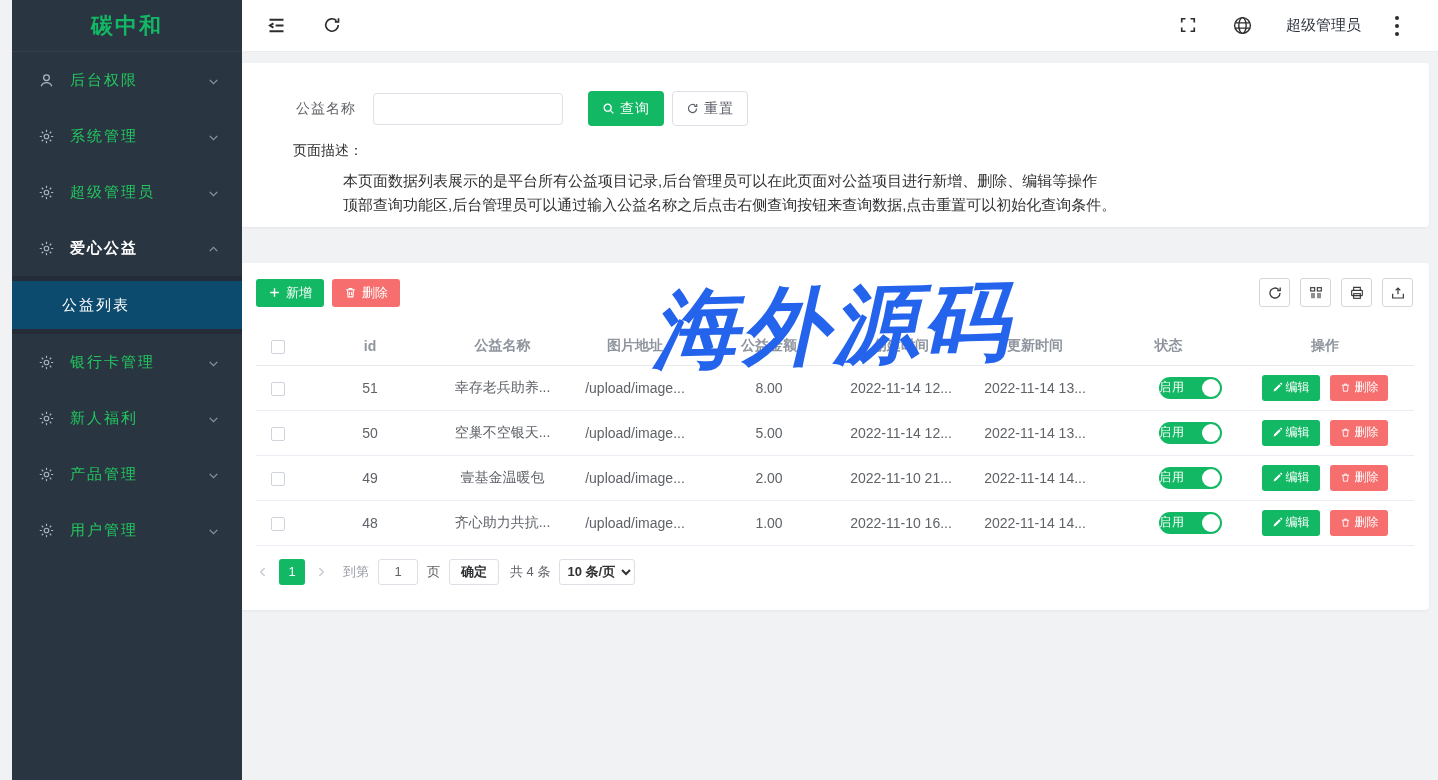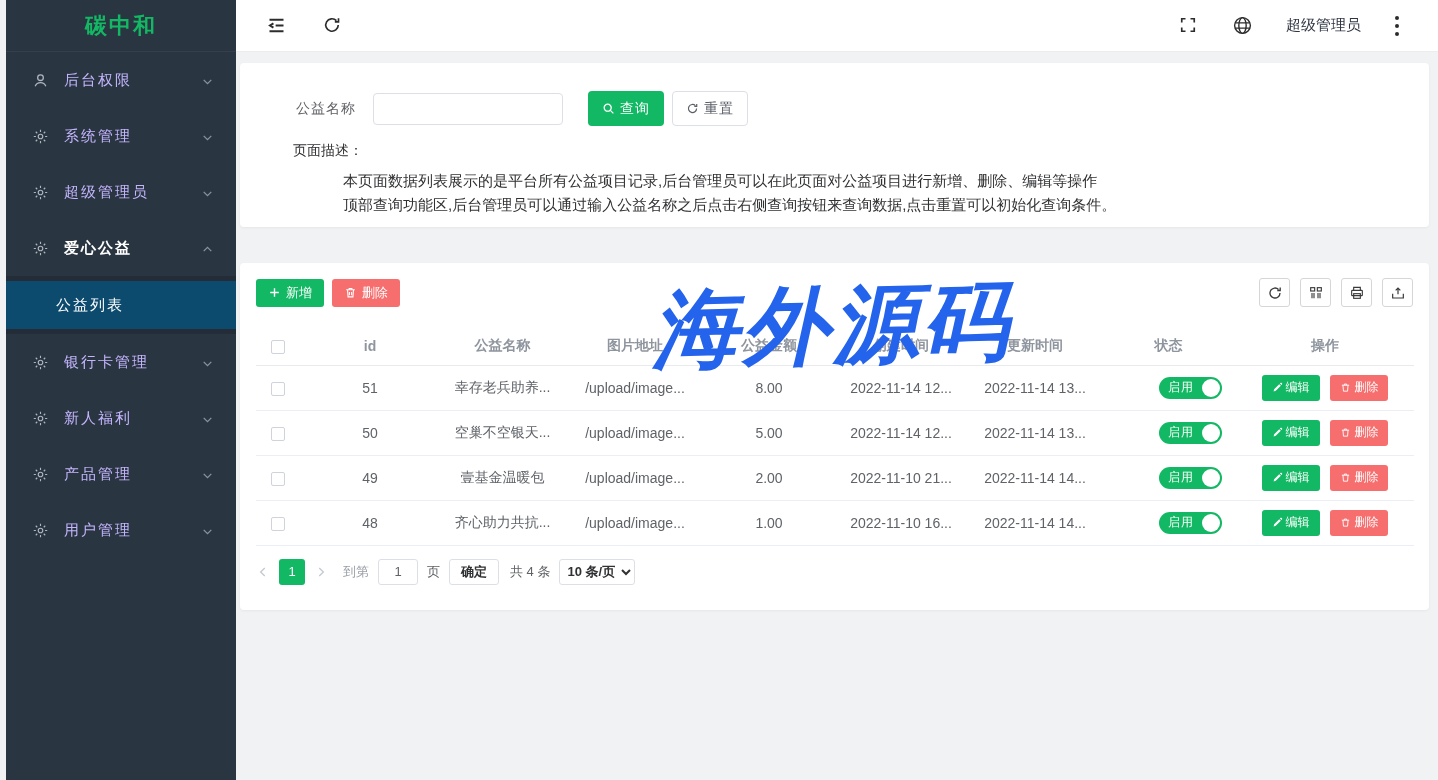--- a/index.html
+++ b/index.html
@@ -2,26 +2,26 @@
 <html><head>
 <meta charset="utf-8">
 <style>
   * { margin:0; padding:0; box-sizing:border-box; }
   html,body { width:1438px; height:780px; }
   body {
     font-family:"Liberation Sans","DejaVu Sans",sans-serif;
     background:#f1f2f4; position:relative; overflow:hidden; color:#303133;
   }
   
-  .sidebar { position:absolute; left:6px; top:0; width:230px; height:780px; background:#2a3542; z-index:10; }
+  .sidebar { position:absolute; left:12px; top:0; width:230px; height:780px; background:#2a3542; z-index:10; }
   .logo { height:52px; display:flex; align-items:center; justify-content:center;
           font-size:22px; font-weight:bold; letter-spacing:2px; color:#12b863;
           border-bottom:1px solid rgba(255,255,255,.06); }
   .menu-item { height:56px; display:flex; align-items:center; padding:0 22px 0 26px;
-               color:#c4b5fd; font-size:15px; cursor:pointer; letter-spacing:2px; }
+               color:#22c55e; font-size:15px; cursor:pointer; letter-spacing:2px; }
   .menu-item .mi-icon { width:17px; height:17px; margin-right:15px; color:#aeb6c0; flex:0 0 auto; }
   .menu-item .chev { margin-left:auto; width:13px; height:13px; color:#8a929c; }
   .menu-item.active-parent { color:#ffffff; font-weight:bold; }
   .submenu { background:#232c37; padding:5px 0; }
   .submenu-item { height:48px; display:flex; align-items:center; padding-left:50px;
                   color:#fff; font-size:15px; letter-spacing:2px; cursor:pointer; }
   .submenu-item.active { background:#0c4a6e; }
   
   .topbar { position:absolute; left:230px; top:0; right:0; height:52px; background:#fff;
             border-bottom:1px solid #ececec; display:flex; align-items:center; z-index:5; }
@@ -57,21 +57,21 @@
             display:inline-flex; align-items:center; justify-content:center; cursor:pointer; color:#3a3a3a; }
   .sq-btn svg { width:16px; height:16px; }
   table { width:calc(100% - 32px); margin:20px 16px 0 16px; border-collapse:collapse; table-layout:fixed; }
   th { height:38px; font-size:14px; font-weight:bold; color:#8f959e; text-align:center;
        border-bottom:1px solid #e8eaec; }
   td { height:45px; font-size:14px; color:#5f6368; text-align:center;
        border-bottom:1px solid #ebeef5; white-space:nowrap; overflow:hidden; }
   .cbx { display:inline-block; width:14px; height:14px; border:1px solid #cfd3dc; border-radius:2px;
          background:#fff; cursor:pointer; vertical-align:middle; }
   .toggle { position:relative; display:inline-flex; align-items:center; width:63px; height:22px;
-            border-radius:11px; background:#12b863; color:#fff; font-size:12px; padding-left:9px;
+            border-radius:11px; background:#12b863; color:#fff; font-size:12px; 
             cursor:pointer; letter-spacing:1px;margin-left:44px; }
   .toggle .knob { position:absolute; right:2px; top:2px; width:18px; height:18px;
                   border-radius:50%; background:#fff; }
   .abtn { display:inline-flex; align-items:center; justify-content:center; gap:3px; height:26px;
           padding:0 10px; border-radius:3px; font-size:12px; color:#fff; border:none; cursor:pointer; }
   .abtn svg { width:11px; height:11px; }
   .abtn-edit { background:#12b863; margin-right:7px; }
   .abtn-del { background:#f66e6e; }
   
   .pagination { display:flex; align-items:center; gap:9px; margin:13px 16px 0 16px;

